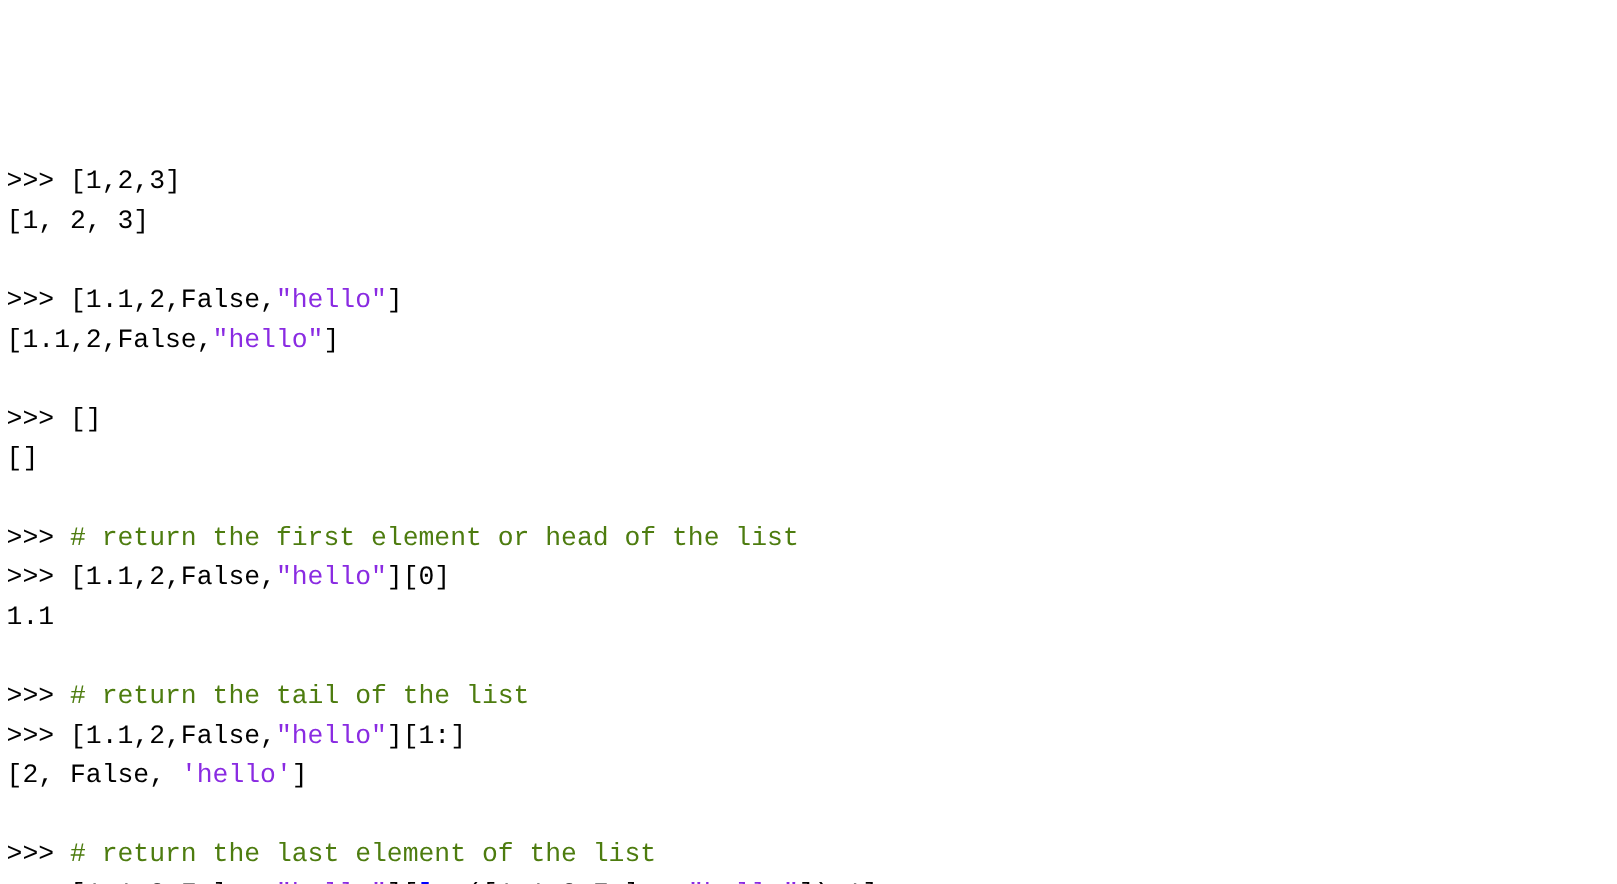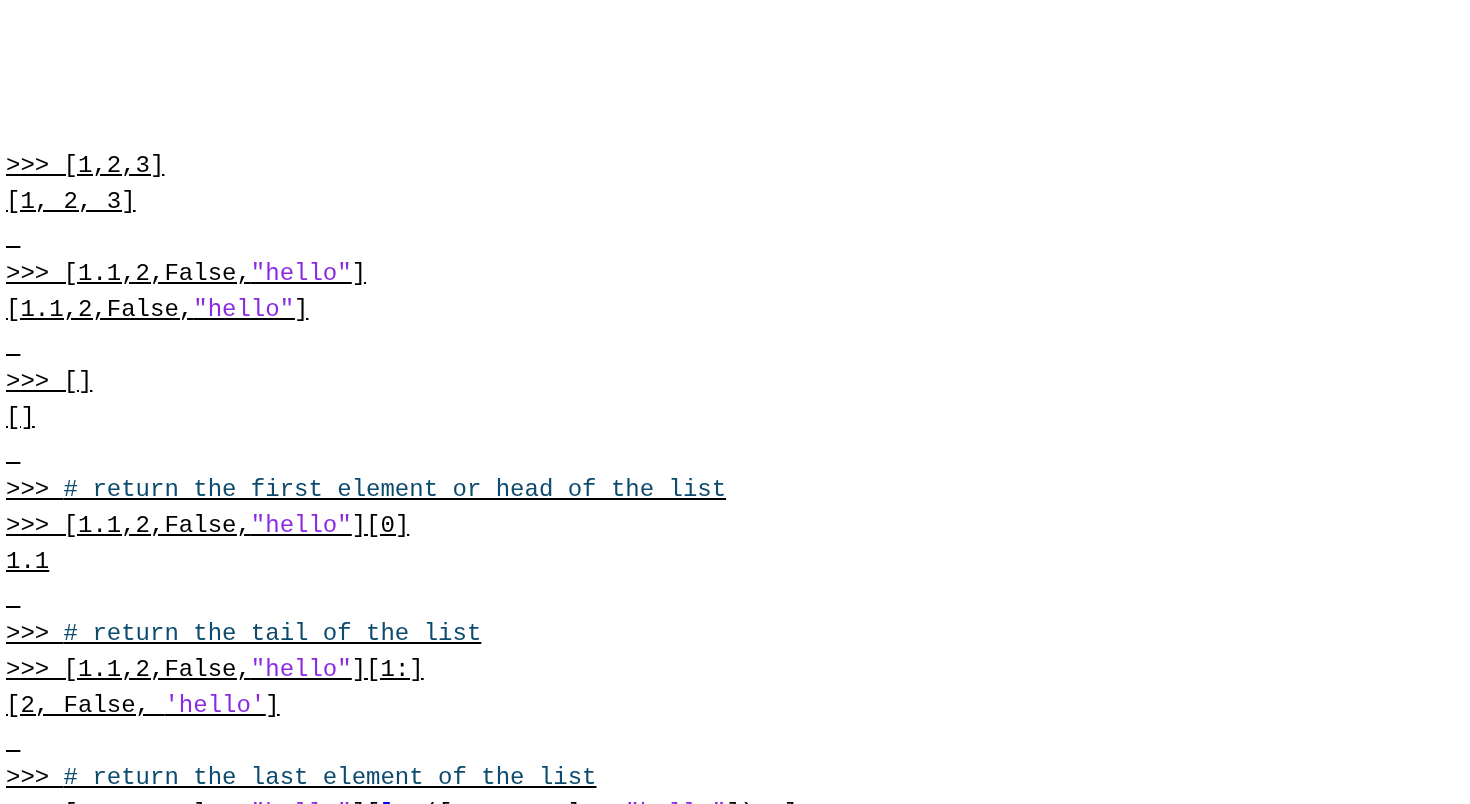--- a/index.html
+++ b/index.html
@@ -10,24 +10,23 @@
     body {
       background: #ffffff;
       font-family: 'Courier New', Courier, monospace;
       font-size: 24px;
       padding: 4px 6px;
       line-height: 1.5;
       white-space: pre;
     }
     .line {
       display: block;
-      text-decoration: underline;
     }
     .black { color: #000000; }
-    .green { color: #0c4a6e; }
+    .green { color: #4d7c0f; }
     .purple { color: #8A2BE2; }
     .blue { color: #0000FF; font-weight: bold; }
   </style>
 </head>
 <body>
 
 
 
 <div id="code-container"><span class="line"><span class="black">&gt;&gt;&gt; [1,2,3]</span></span><span class="line"><span class="black">[1, 2, 3]</span></span><span class="line"><span class="black"> </span></span><span class="line"><span class="black">&gt;&gt;&gt; [1.1,2,False,</span><span class="purple">"hello"</span><span class="black">]</span></span><span class="line"><span class="black">[1.1,2,False,</span><span class="purple">"hello"</span><span class="black">]</span></span><span class="line"><span class="black"> </span></span><span class="line"><span class="black">&gt;&gt;&gt; []</span></span><span class="line"><span class="black">[]</span></span><span class="line"><span class="black"> </span></span><span class="line"><span class="black">&gt;&gt;&gt; </span><span class="green"># return the first element or head of the list</span></span><span class="line"><span class="black">&gt;&gt;&gt; [1.1,2,False,</span><span class="purple">"hello"</span><span class="black">][0]</span></span><span class="line"><span class="black">1.1</span></span><span class="line"><span class="black"> </span></span><span class="line"><span class="black">&gt;&gt;&gt; </span><span class="green"># return the tail of the list</span></span><span class="line"><span class="black">&gt;&gt;&gt; [1.1,2,False,</span><span class="purple">"hello"</span><span class="black">][1:]</span></span><span class="line"><span class="black">[2, False, </span><span class="purple">'hello'</span><span class="black">]</span></span><span class="line"><span class="black"> </span></span><span class="line"><span class="black">&gt;&gt;&gt; </span><span class="green"># return the last element of the list</span></span><span class="line"><span class="black">&gt;&gt;&gt; [1.1,2,False,</span><span class="purple">"hello"</span><span class="black">][</span><span class="blue">len</span><span class="black">([1.1,2,False,</span><span class="purple">"hello"</span><span class="black">])-1]</span></span></div>
 

